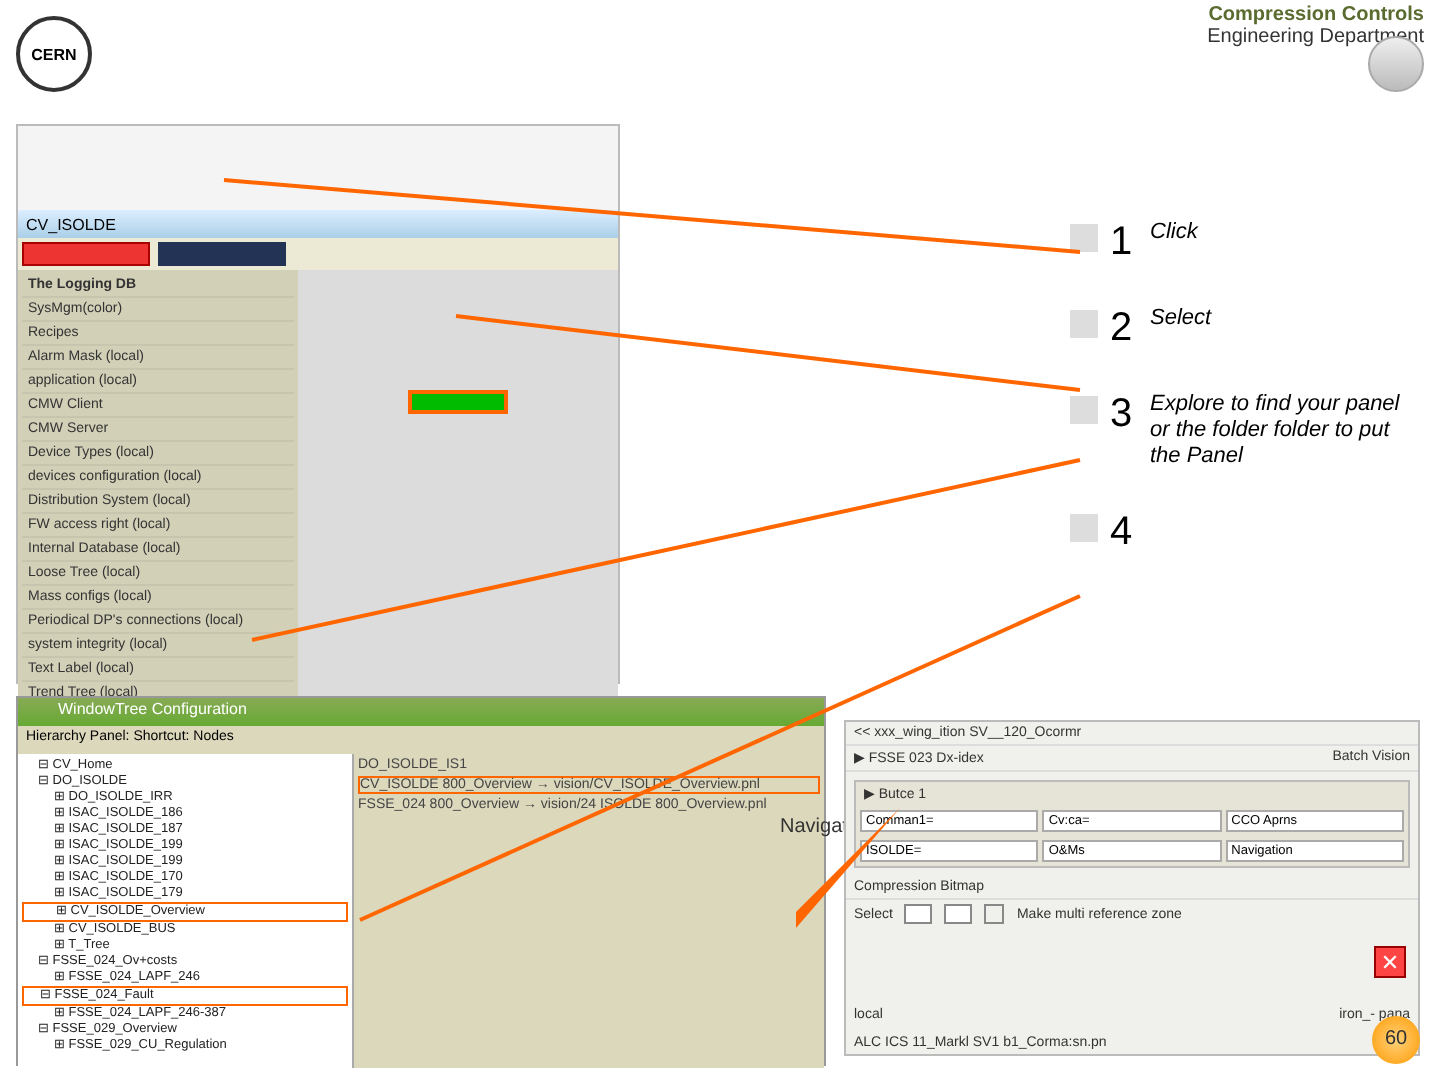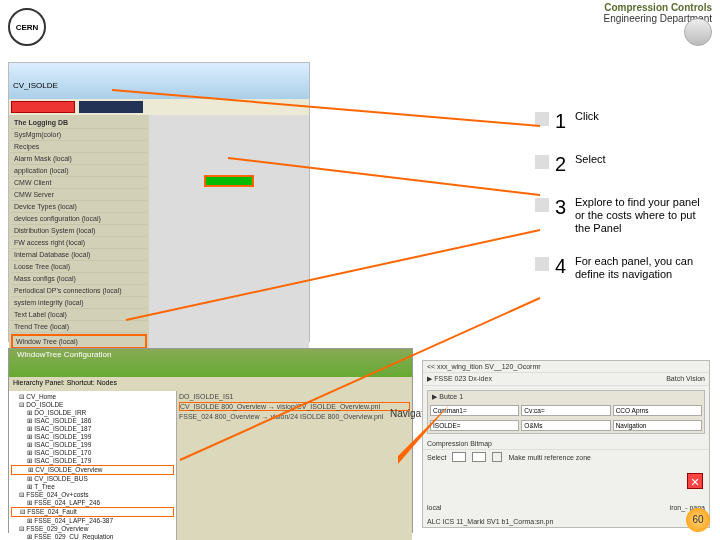--- a/index.html
+++ b/index.html
@@ -5,37 +5,37 @@
   *{box-sizing:border-box;margin:0;padding:0;font-family:Arial,Helvetica,sans-serif;}
   body{width:720px;height:540px;background:#fff;position:relative;overflow:hidden;}
   .header{position:absolute;top:0;left:0;right:0;height:56px;}
   .cern-logo{position:absolute;left:8px;top:8px;width:38px;height:38px;border:2px solid #333;border-radius:50%;display:flex;align-items:center;justify-content:center;font-size:8px;font-weight:bold;}
   .title{position:absolute;left:70px;top:24px;font-size:22px;font-variant:small-caps;color:#222;}
   .hdr-right{position:absolute;right:8px;top:2px;text-align:right;}
   .hdr-small{font-size:10px;color:#5a6b2f;font-weight:bold;}
   .hdr-sub{font-size:10px;color:#333;}
   .enice{position:absolute;right:8px;top:18px;width:28px;height:28px;border-radius:50%;background:linear-gradient(#eee,#bbb);border:1px solid #aaa;}
   .screenshot1{position:absolute;left:8px;top:62px;width:302px;height:280px;background:#f4f4f4;border:1px solid #bbb;}
-  .s1-titlebar{height:14px;background:linear-gradient(#dceeff,#aacfe8);font-size:8px;padding:18px 4px;}
+  .s1-titlebar{height:14px;background:linear-gradient(#dceeff,#aacfe8);font-size:8px;padding:3px 4px;margin-top:42px;}
   .s1-top{height:16px;background:#ece9d4;display:flex;}
   .redbox{margin:2px;width:64px;height:12px;background:#e33;border:1px solid #a00;}
   .bluebox{margin:2px;width:64px;height:12px;background:#235;}
   .s1-body{display:flex;height:250px;}
   .s1-menu{width:140px;background:#d3d0b8;padding:2px;}
   .s1-menu div{font-size:7px;color:#333;padding:1px 3px;line-height:9px;border-bottom:1px solid #c8c5ae;white-space:nowrap;overflow:hidden;}
   .s1-menu .hl-orange{border:2px solid #f60;margin:1px 0;}
   .s1-right{flex:1;background:#dcdcdc;}
   .greenbar{margin:60px auto 0;width:50px;height:12px;background:#0b0;border:2px solid #f60;}
   .steps{position:absolute;right:10px;top:110px;width:175px;}
   .step{display:flex;margin-bottom:20px;}
   .step .sq{width:14px;height:14px;background:#ddd;margin-right:6px;margin-top:2px;}
   .step .num{font-size:20px;font-weight:normal;margin-right:6px;width:14px;}
-  .step .txt{font-size:11px;line-height:13px;flex:1;}
+  .step .txt{font-size:11px;line-height:13px;flex:1;font-style:italic;}
   .screenshot2{position:absolute;left:8px;top:348px;width:405px;height:185px;background:#f4f4f4;border:1px solid #999;}
-  .s2-titlebar{height:28px;background:linear-gradient(#8a5,#6a3);font-size:8px;color:#fff;padding:1px 8px;}
+  .s2-titlebar{height:14px;background:linear-gradient(#8a5,#6a3);font-size:8px;color:#fff;padding:1px 20px;}
   .s2-toolbar{height:14px;background:#dcd8bc;font-size:7px;padding:2px 4px;}
   .s2-body{display:flex;height:157px;}
   .s2-tree{width:168px;background:#fff;border-right:1px solid #aaa;padding:2px;overflow:hidden;}
   .s2-tree div{font-size:6.5px;line-height:8px;color:#222;padding-left:10px;white-space:nowrap;}
   .s2-tree .lvl1{padding-left:4px;}
   .s2-tree .hl{border:1px solid #f60;}
   .s2-right{flex:1;background:#dcd8bc;padding:2px;font-size:7px;color:#444;}
   .navcall{position:absolute;font-size:10px;color:#333;}
   .screenshot3{position:absolute;left:422px;top:360px;width:288px;height:168px;background:#f0f0ec;border:1px solid #bbb;}
   .s3-row{padding:2px 4px;font-size:7px;color:#333;border-bottom:1px solid #ddd;}
@@ -101,26 +101,25 @@
       <div class="txt">Click</div>
     </div>
     <div class="step">
       <div class="sq"></div>
       <div class="num">2</div>
       <div class="txt">Select</div>
     </div>
     <div class="step">
       <div class="sq"></div>
       <div class="num">3</div>
-      <div class="txt">Explore to find your panel or the costs where to put the Panel</div>
+      <div class="txt">Explore to find your panel or the folder folder to put the Panel</div>
     </div>
     <div class="step">
       <div class="sq"></div>
       <div class="num">4</div>
-      <div class="txt">For each panel, you can define its navigation</div>
     </div>
   </div>
 
 <div class="screenshot2">
   <div class="s2-titlebar">WindowTree Configuration</div>
   <div class="s2-toolbar">Hierarchy     Panel:     Shortcut:    Nodes</div>
   <div class="s2-body">
     <div class="s2-tree" id="s2tree">
         <div class="lvl1" style="padding-left: 8px;">⊟ CV_Home</div>
         <div class="lvl1" style="padding-left: 8px;">⊟ DO_ISOLDE</div>

